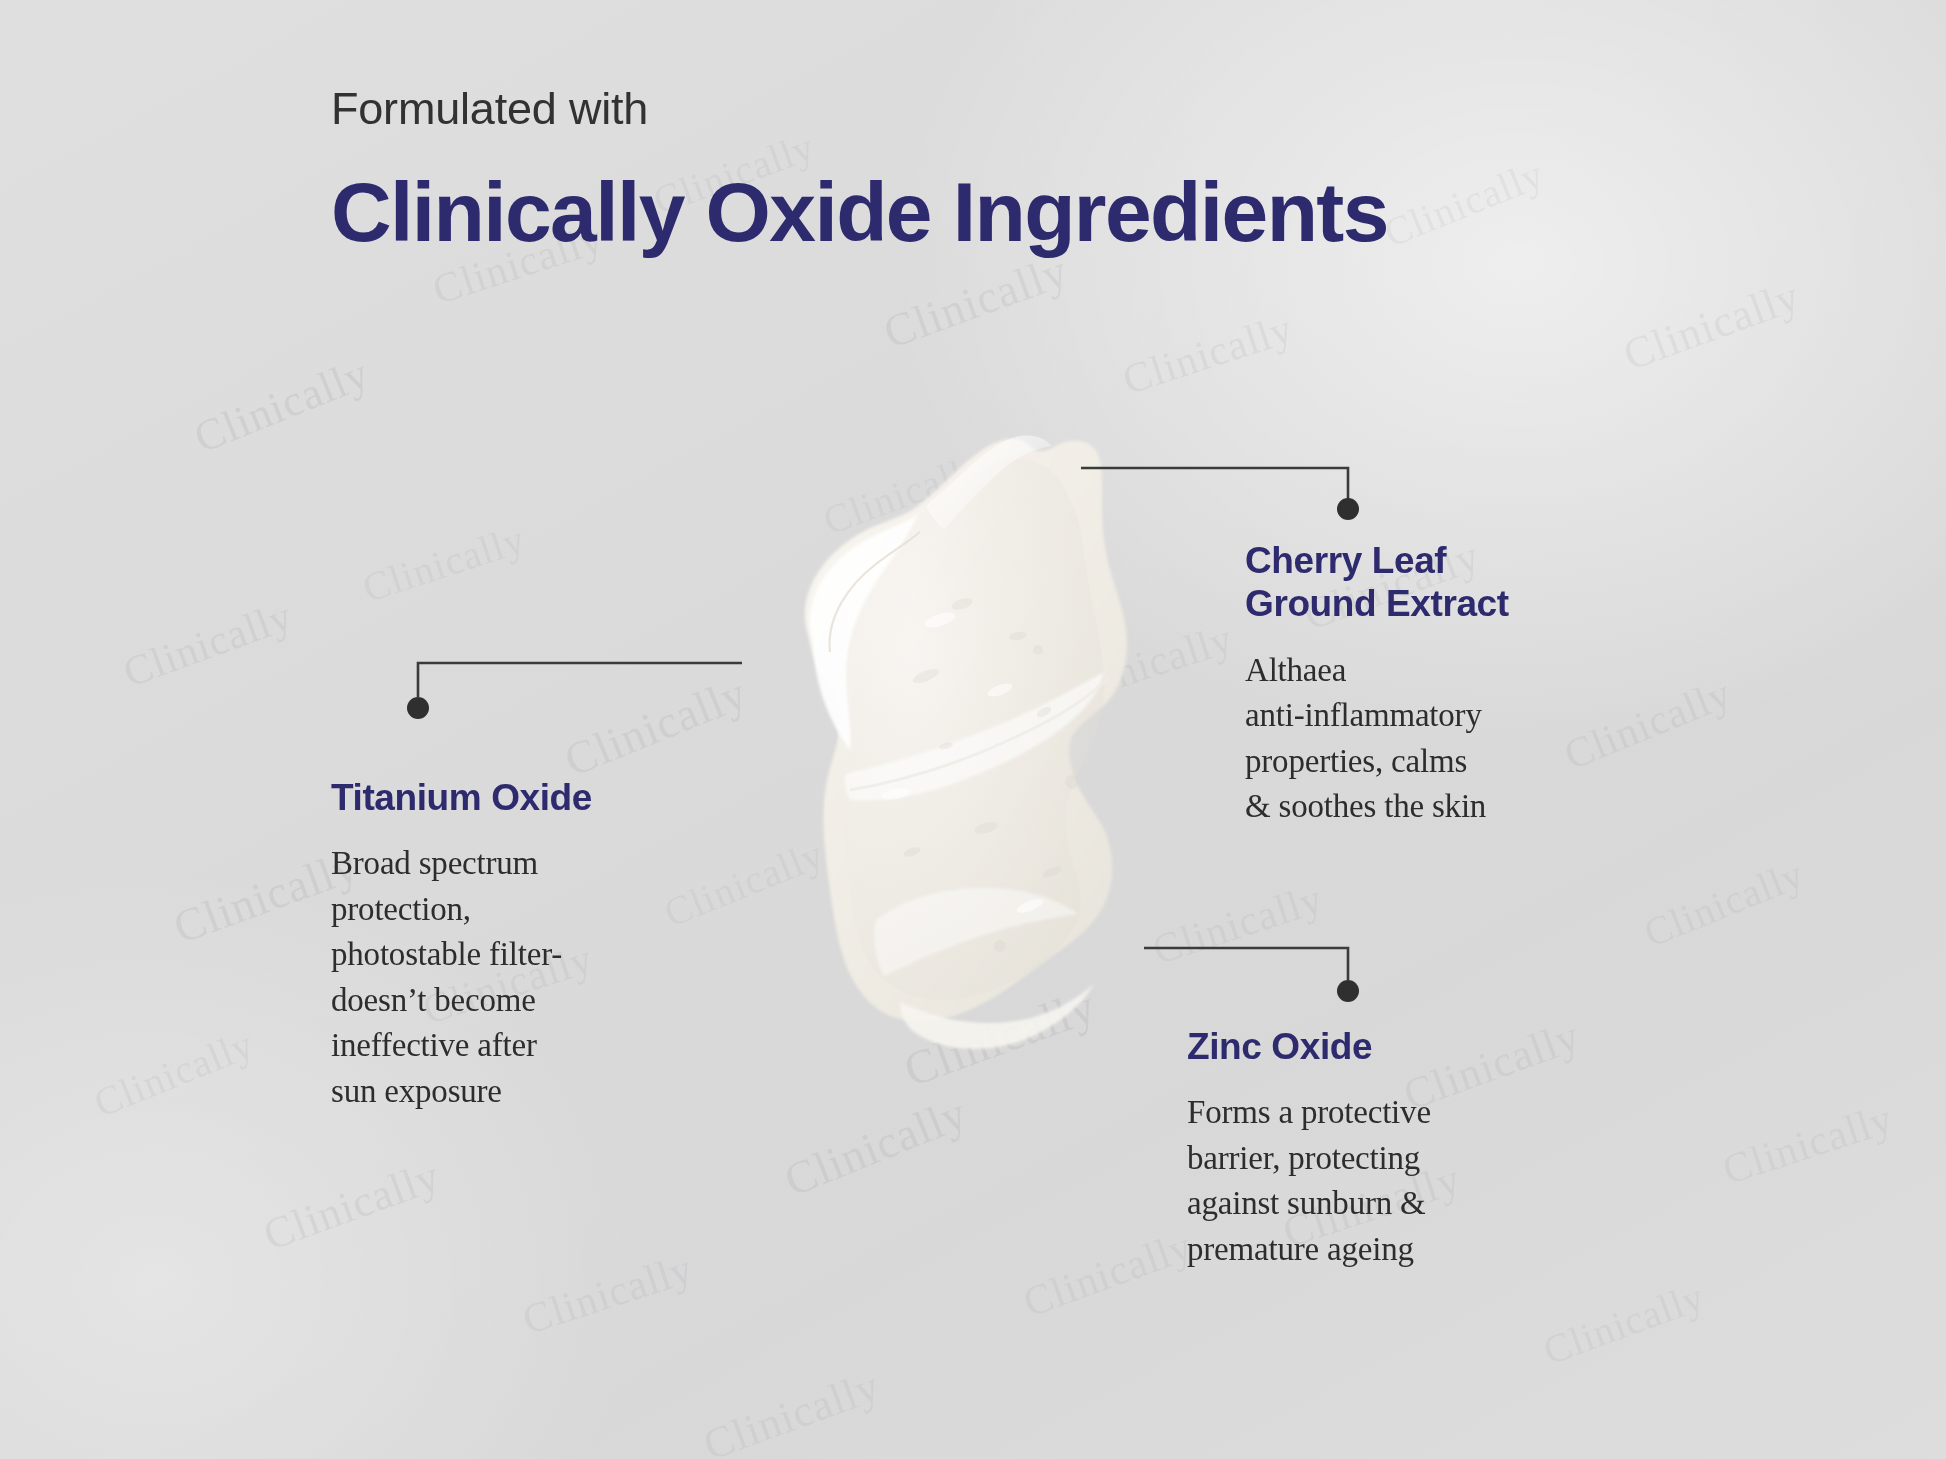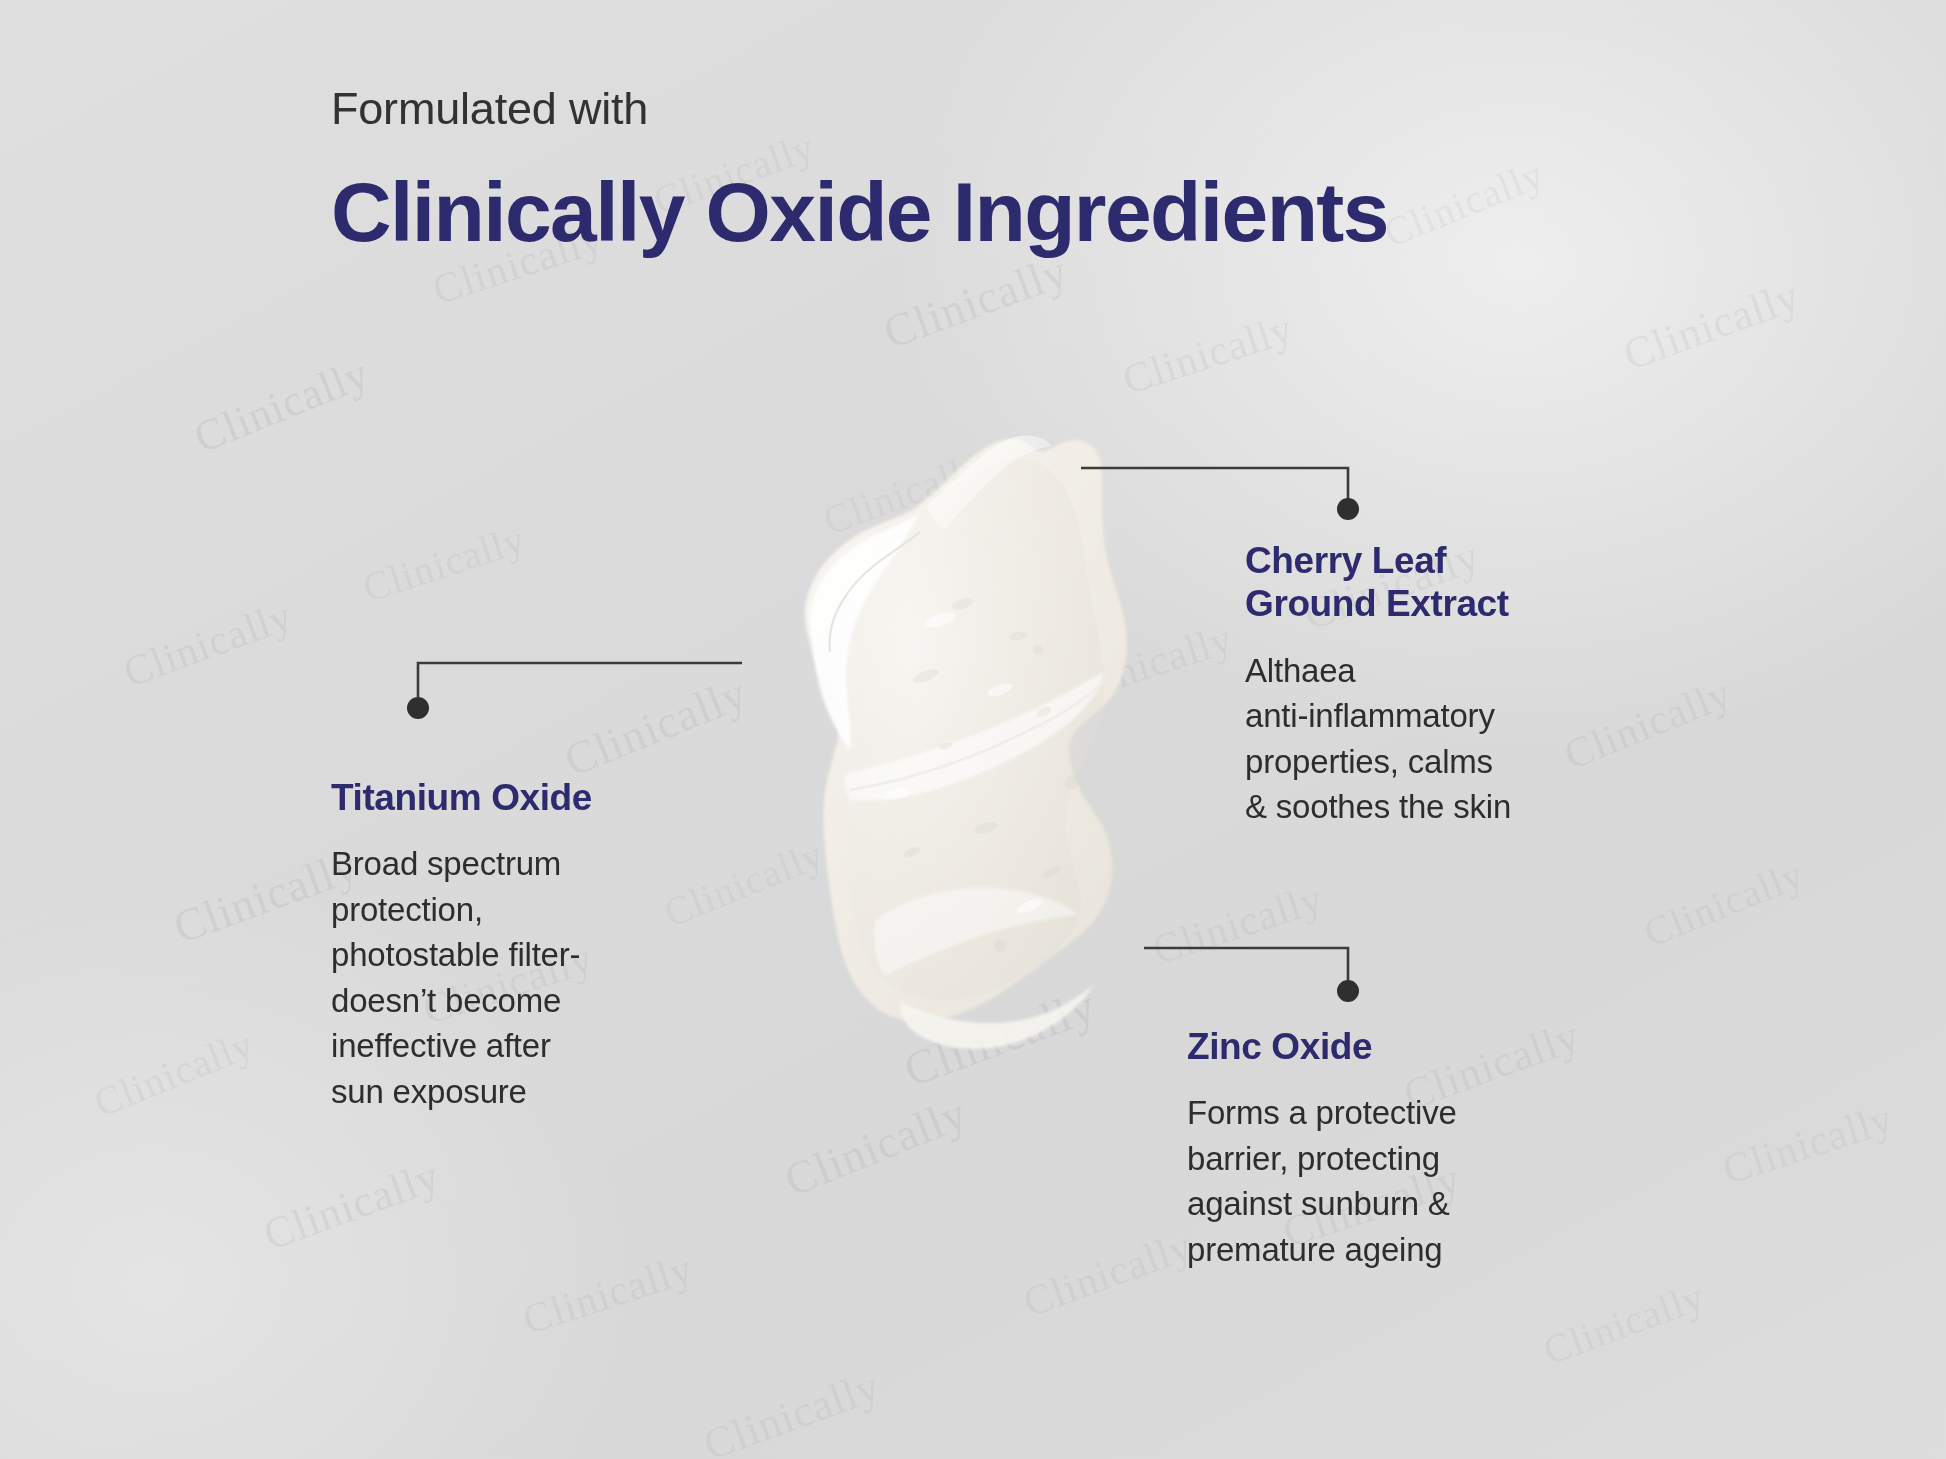--- a/index.html
+++ b/index.html
@@ -53,21 +53,21 @@
   .lead-dot{fill:#2f2f2f;}
 
   
   .callout{position:absolute;}
   .callout h3{
     margin:0;font-size:37px;font-weight:700;color:#2e2a6e;
     line-height:1.17;letter-spacing:-0.4px;
   }
   .callout p{
     margin:22px 0 0 0;font-size:33px;font-weight:400;color:#2d2d2d;
-    line-height:1.38;letter-spacing:-0.2px;
+    line-height:1.38;letter-spacing:-0.2px;font-family:Liberation Serif, serif;
   }
   #callout-titanium{left:331px;top:776px;width:360px;}
   #callout-cherry{left:1245px;top:539px;width:350px;}
   #callout-zinc{left:1187px;top:1025px;width:360px;}
 </style>
 </head>
 <body>
 
 <div id="stage">
 

